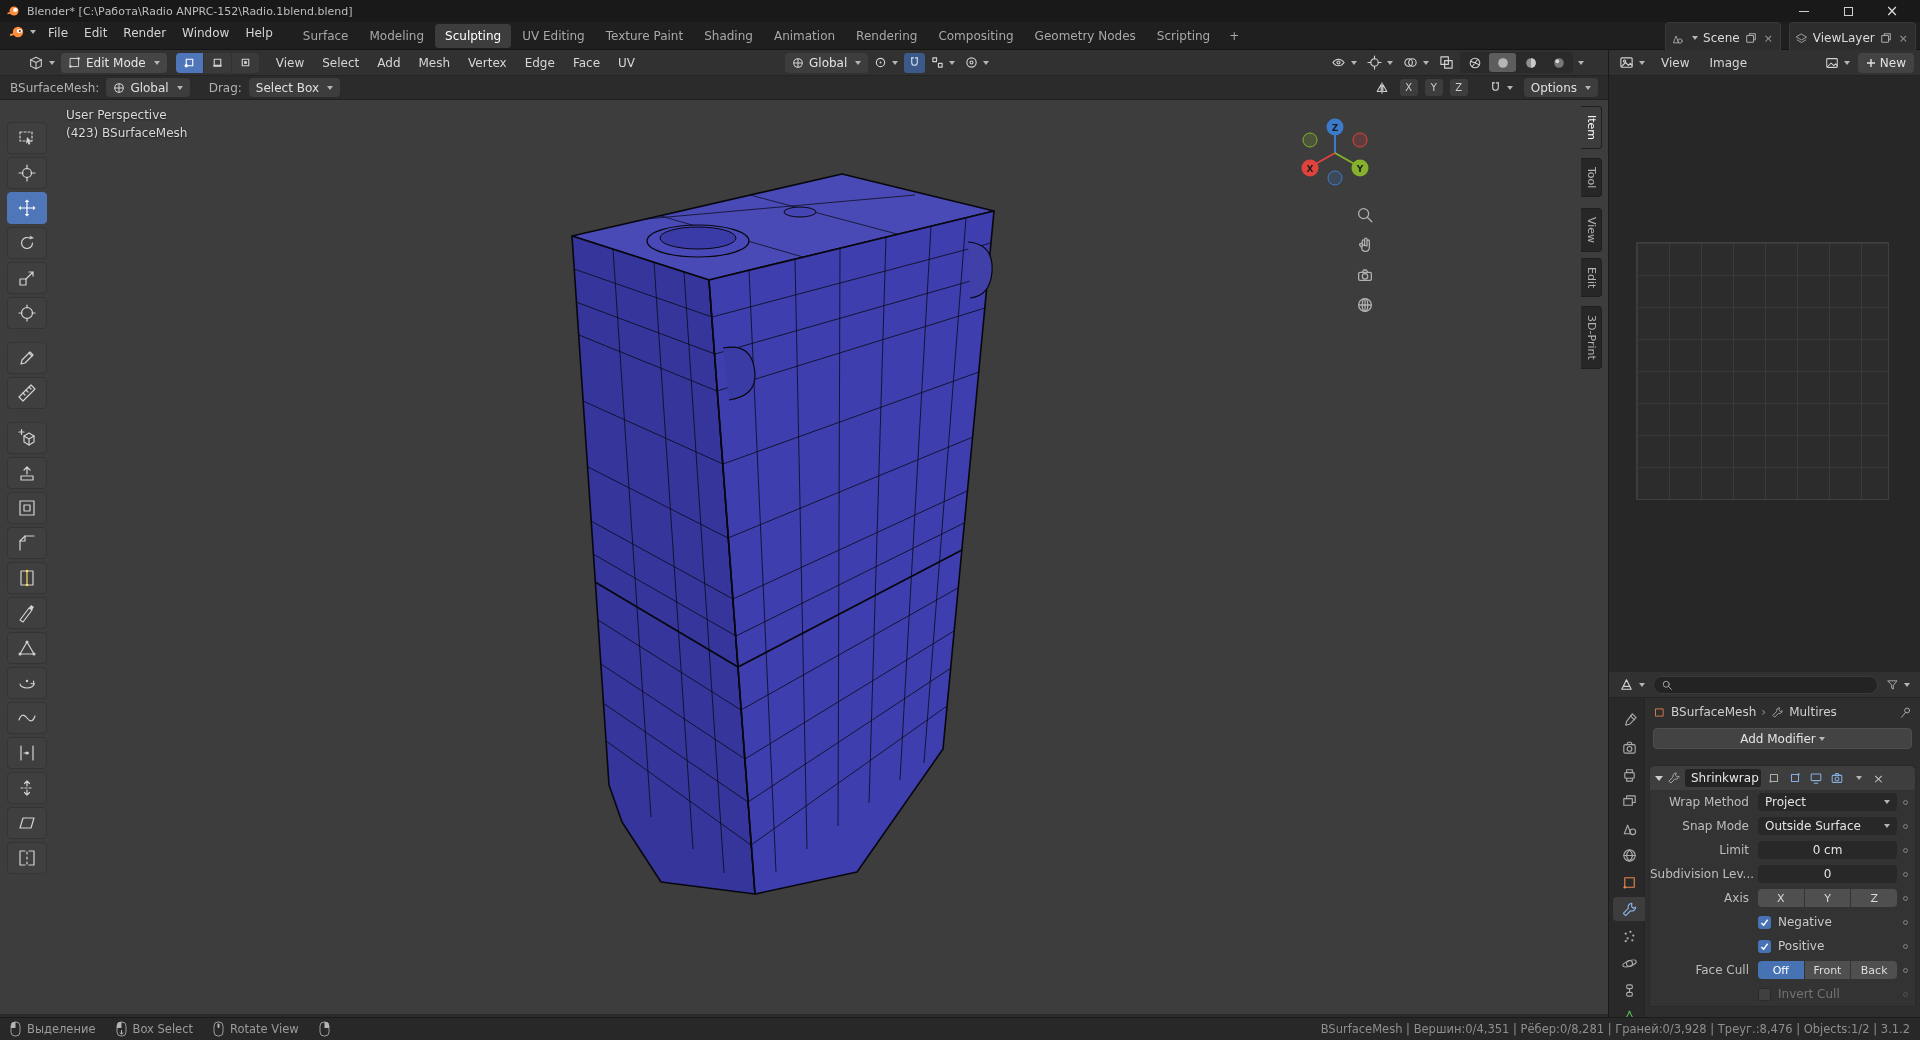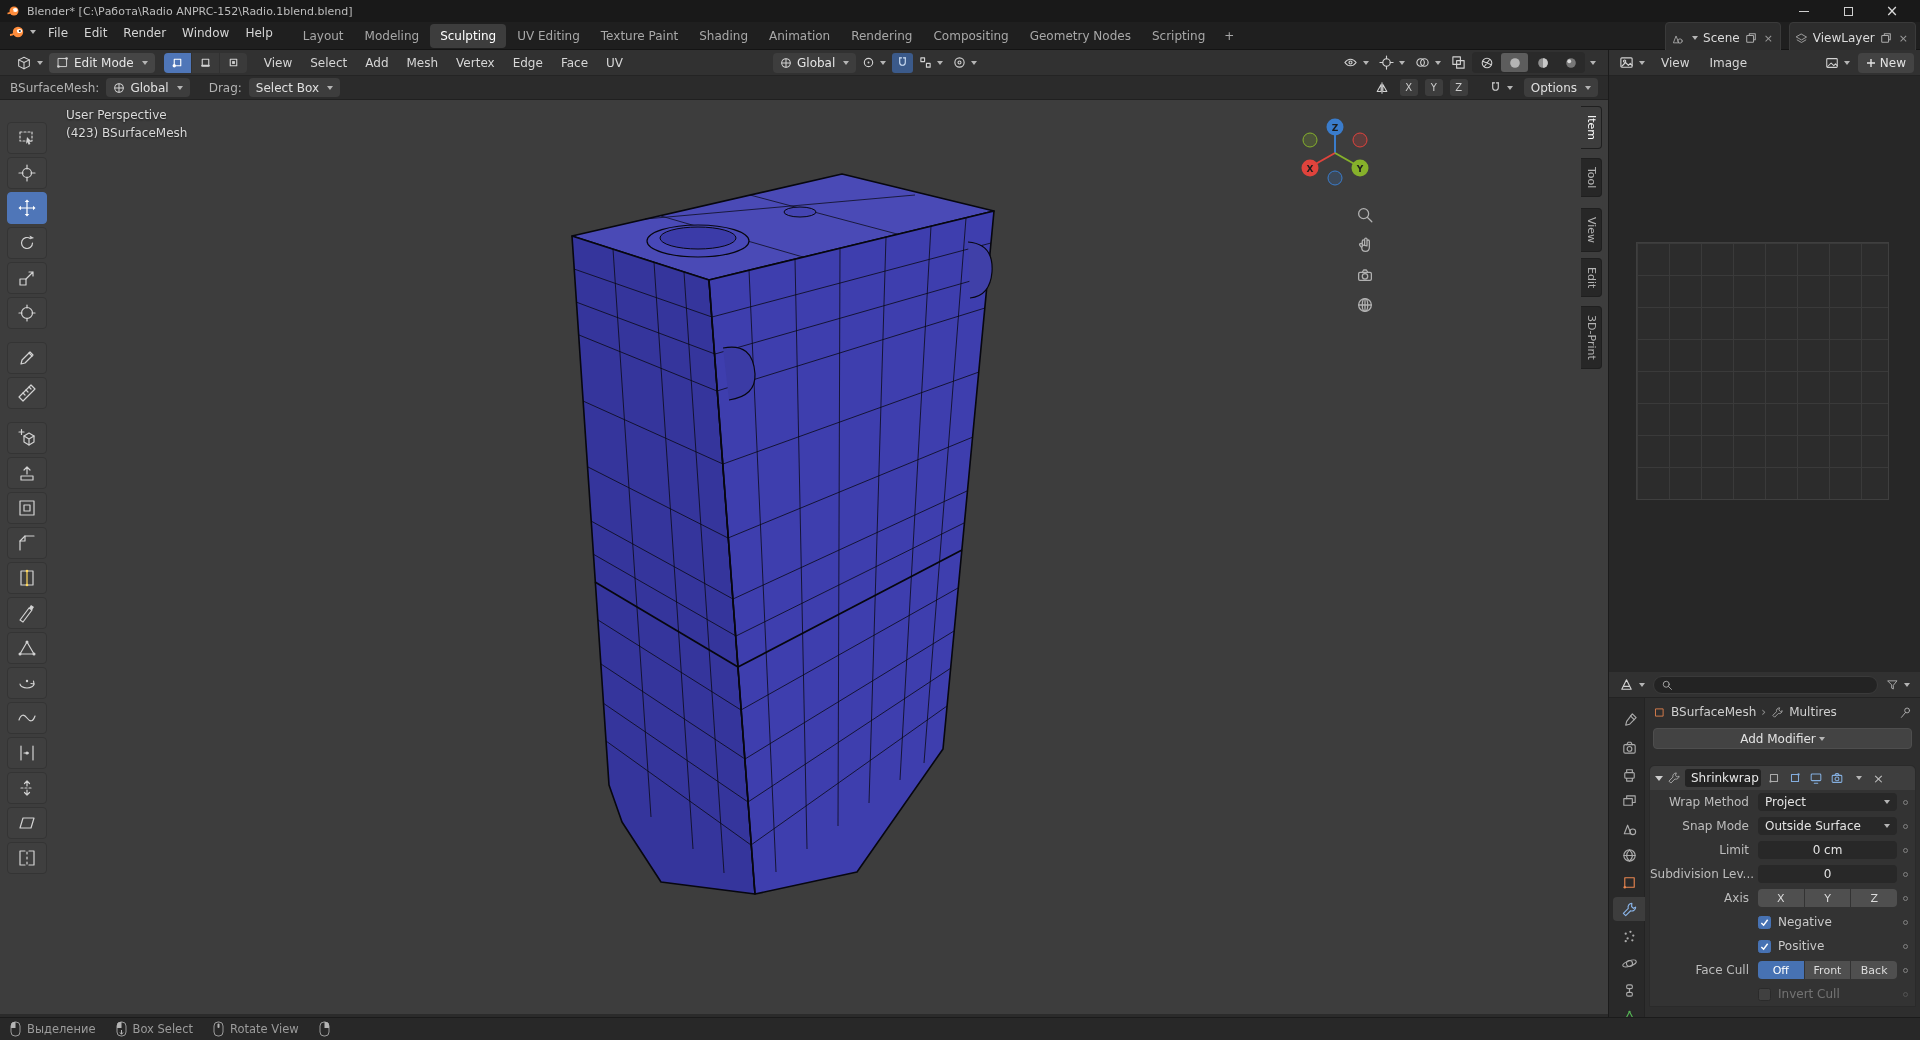--- a/index.html
+++ b/index.html
@@ -20,21 +20,21 @@
 .topbar{position:absolute;left:0;top:22px;right:0;height:28px;background:#1f1f1f;display:flex;padding:0 4px;border-bottom:1px solid #141414}
 .menu-item{padding:4px 8px;border-radius:3px;color:#d4d4d4;white-space:nowrap}
 .ws-tabs{display:flex;margin-left:12px;align-items:center;gap:1px}
 .ws-tab{padding:5px 10px;color:#a8a8a8;border-radius:4px;white-space:nowrap}
 .ws-tab.active{background:#3d3d3d;color:#fff}
 .ws-add{padding:4px 8px;color:#a8a8a8}
 .db-widget{display:flex;align-items:center;gap:5px;background:#2d2d2d;border:1px solid #3a3a3a;border-radius:4px;height:32px;padding:0 5px;margin-left:8px}
 .db-widget .lbl{color:#dcdcdc}
 .db-sm{color:#9a9a9a;font-size:11px;padding:0 2px}
 
-.vp-header{position:absolute;left:0;top:50px;width:1608px;height:26px;background:#313131;display:flex;align-items:center;gap:2px;padding:0 12px;border-bottom:1px solid #242424}
+.vp-header{position:absolute;left:0;top:50px;width:1608px;height:26px;background:#313131;display:flex;align-items:center;gap:2px;padding:0 24px;border-bottom:1px solid #242424}
 .hmenu{padding:4px 8px;color:#d6d6d6;border-radius:3px;white-space:nowrap}
 .dd{display:flex;align-items:center;gap:5px;background:#454545;height:20px;padding:0 7px;border-radius:4px;color:#e5e5e5;white-space:nowrap}
 .iconbtn{display:flex;align-items:center;gap:2px;padding:2px 4px;border-radius:3px;height:20px}
 .iconbtn.blue{background:#3b5a8a}
 .selmode{display:flex;gap:1px;margin:0 7px}
 .smb{width:27px;height:20px;background:#3a3a3a;display:flex;align-items:center;justify-content:center}
 .smb:first-child{border-radius:4px 0 0 4px}
 .smb:last-child{border-radius:0 4px 4px 0}
 .smb.active{background:#4f76b8}
 .shade-group{display:flex;gap:1px;background:#2a2a2a;border-radius:4px;padding:1px}
@@ -140,21 +140,21 @@
           <path d="M2 11c3-.3 5.5-2 6.5-4" stroke="#ff8d3c" stroke-width="1.8" fill="none"></path>
         </svg>
       <span class="caret"></span>
     </span>
     <span class="menu-item">File</span>
     <span class="menu-item">Edit</span>
     <span class="menu-item">Render</span>
     <span class="menu-item">Window</span>
     <span class="menu-item">Help</span>
     <div class="ws-tabs">
-      <span class="ws-tab">Layout</span>
+      <span class="ws-tab">Surface</span>
       <span class="ws-tab">Modeling</span>
       <span class="ws-tab active">Sculpting</span>
       <span class="ws-tab">UV Editing</span>
       <span class="ws-tab">Texture Paint</span>
       <span class="ws-tab">Shading</span>
       <span class="ws-tab">Animation</span>
       <span class="ws-tab">Rendering</span>
       <span class="ws-tab">Compositing</span>
       <span class="ws-tab">Geometry Nodes</span>
       <span class="ws-tab">Scripting</span>
@@ -1030,15 +1030,16 @@
           <rect x="4.5" y="2.5" width="2" height="4.5" rx="1" fill="#b5b5b5"></rect>
         </svg>
       <span>Rotate View</span>
     </span>
     <span class="km">
       <svg width="11" height="16" viewBox="0 0 11 16">
           <rect x="1" y="1" width="9" height="14" rx="4" class="mi"></rect>
           <path d="M5.5 1h1a3.5 3.5 0 0 1 3.5 3.5V7H5.5z" fill="#b5b5b5"></path>
         </svg>
     </span>
+    <span class="stats">BSurfaceMesh | Вершин:0/4,351 | Рёбер:0/8,281 | Граней:0/3,928 | Треуг.:8,476 | Objects:1/2 | 3.1.2</span>
   </div>
 
 </div>
 
 </body></html>

